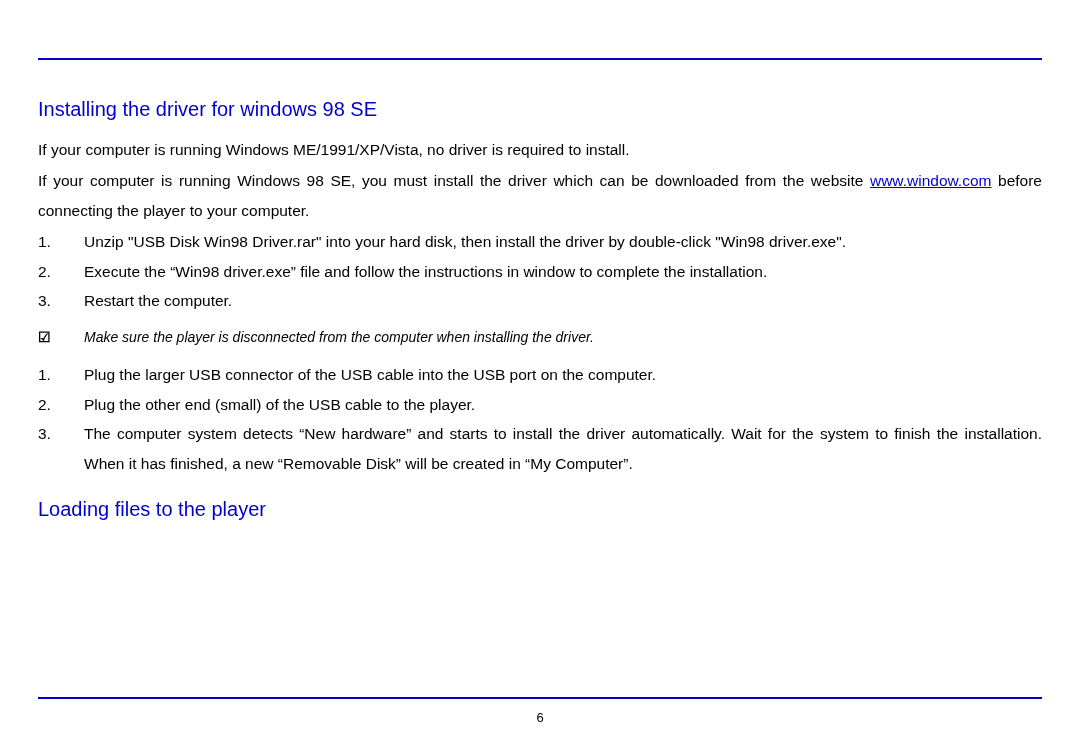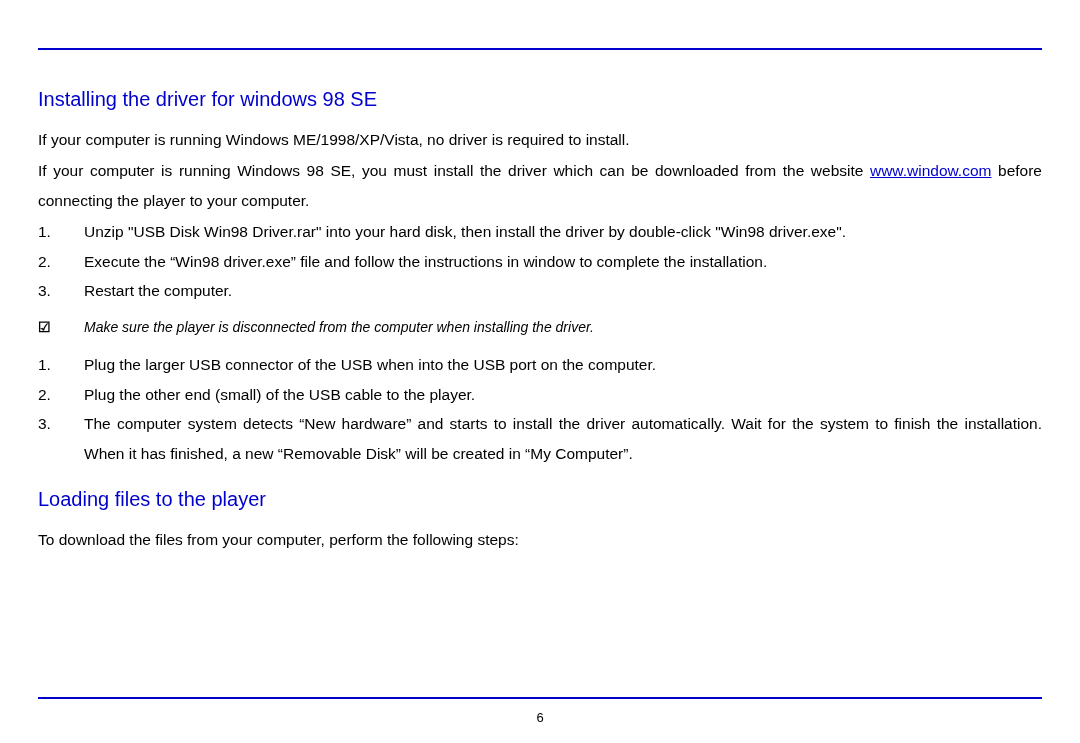--- a/index.html
+++ b/index.html
@@ -9,20 +9,21 @@
     }
     body {
       width: 1080px;
       height: 743px;
       font-family: Arial, Helvetica, sans-serif;
       background: #ffffff;
       position: relative;
     }
     .page {
       padding: 48px 38px 0 38px;
+      margin-top: 10px;
     }
     .hr-top {
       border: none;
       border-top: 2px solid #0000cc;
       margin-bottom: 38px;
     }
     .section-heading {
       color: #0000cc;
       font-size: 20px;
       font-weight: normal;
@@ -96,21 +97,21 @@
       border-top: 2px solid #0000cc;
     }
   </style>
 </head>
 <body>
 
 <div class="page">
   <hr class="hr-top">
 
   <h2 class="section-heading">Installing the driver for windows 98 SE</h2>
-  <p class="body-text para">If your computer is running Windows ME/1998/XP/Vista, no driver is required to install.</p>
+  <p class="body-text para">If your computer is running Windows ME/1991/XP/Vista, no driver is required to install.</p>
   <p class="body-text para justified">
     <span>If your computer is running Windows 98 SE, you must install the driver which can be downloaded from the website </span><a class="link">www.window.com</a><span> before connecting the player to your computer.</span>
   </p>
 
   <div class="list body-text">
     <div class="list-item">
       <span class="list-num">1.</span>
       <span class="list-content">Unzip "USB Disk Win98 Driver.rar" into your hard disk, then install the driver by double-click "Win98 driver.exe".</span>
     </div>
     <div class="list-item">
@@ -125,33 +126,32 @@
 
   <div class="note-row body-text">
     <span class="note-icon">☑</span>
     <span class="note-text">Make sure the player is disconnected from the computer when installing the driver.</span>
   </div>
 
 
   <div class="list body-text">
     <div class="list-item">
       <span class="list-num">1.</span>
-      <span class="list-content">Plug the larger USB connector of the USB when into the USB port on the computer.</span>
+      <span class="list-content">Plug the larger USB connector of the USB cable into the USB port on the computer.</span>
     </div>
     <div class="list-item">
       <span class="list-num">2.</span>
       <span class="list-content">Plug the other end (small) of the USB cable to the player.</span>
     </div>
     <div class="list-item">
       <span class="list-num">3.</span>
       <span class="list-content justified">The computer system detects “New hardware” and starts to install the driver automatically. Wait for the system to finish the installation. When it has finished, a new “Removable Disk” will be created in “My Computer”.</span>
     </div>
   </div>
 
   <div style="height:12px"></div>
 
   <h2 class="section-heading">Loading files to the player</h2>
-  <p class="body-text para">To download the files from your computer, perform the following steps:</p>
 
 </div>
 
 <hr class="hr-bottom">
 <div class="page-number">6</div>
 
 </body></html>

